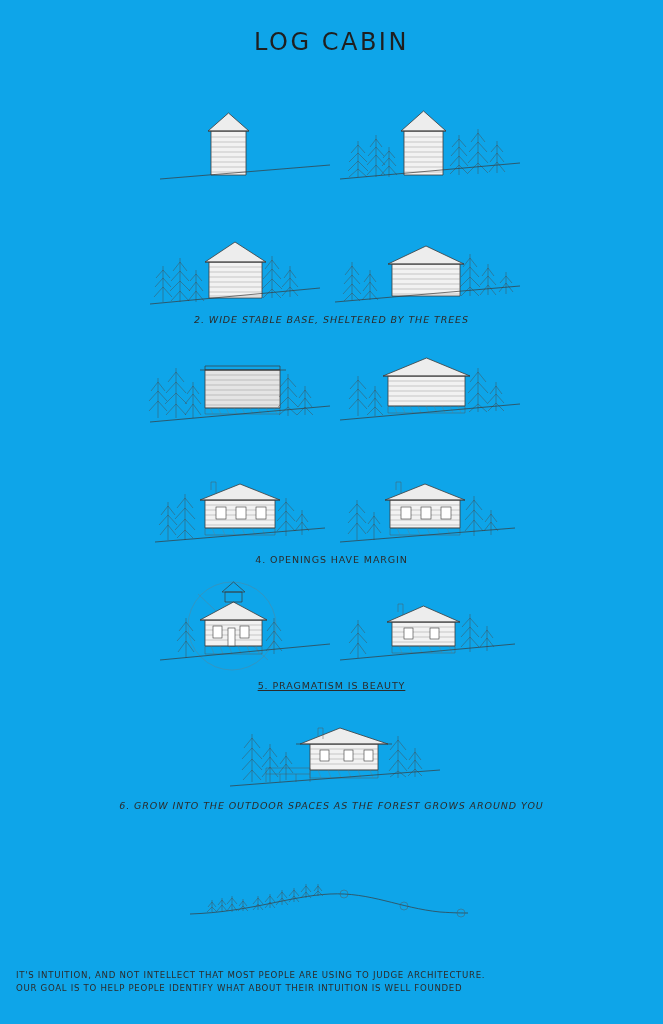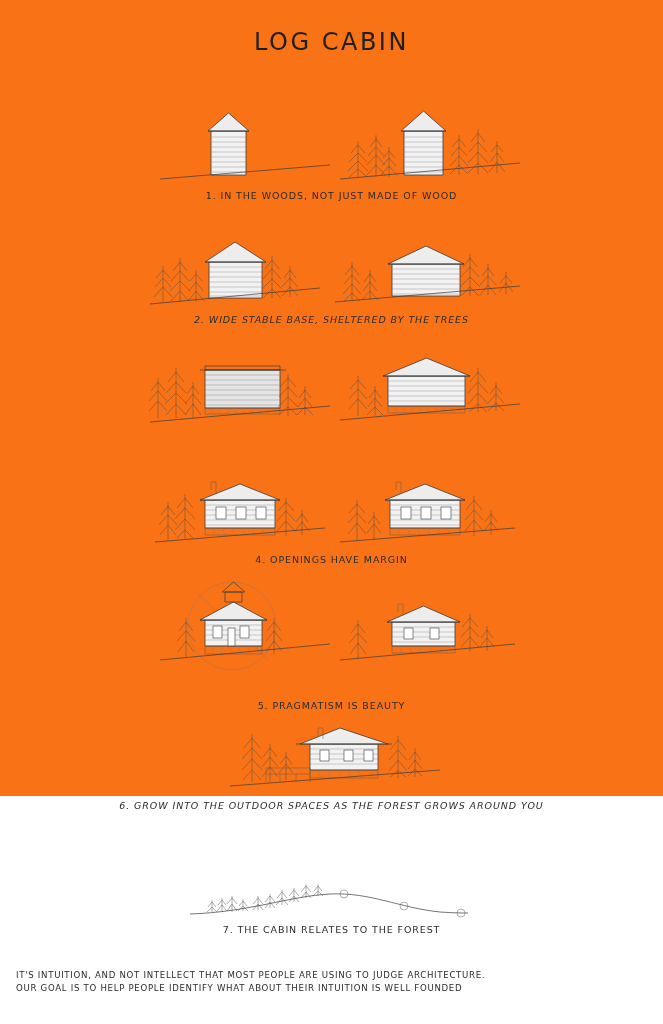--- a/index.html
+++ b/index.html
@@ -11,22 +11,22 @@
     width: 663px;
     height: 1024px;
     position: relative;
     font-family: "DejaVu Sans", sans-serif;
     color: #2a2a2a;
     overflow: hidden;
   }
   .page {
     position: relative;
     width: 663px;
-    height: 796px;
-    background: #f97316;
+    height: 1024px;
+    background: #0ea5e9;
   }
   .title {
     position: absolute;
     top: 28px;
     left: 0;
     width: 663px;
     text-align: center;
     font-size: 24px;
     letter-spacing: 2.5px;
     font-variant: small-caps;
@@ -116,21 +116,20 @@
           <path d="M376 82 L376 40 M376 44 l-6 8 M376 44 l6 8 M376 52 l-8 9 M376 52 l8 9 M376 60 l-9 10 M376 60 l9 10 M376 70 l-9 10 M376 70 l9 10"></path>
           <path d="M389 82 L389 52 M389 56 l-6 7 M389 56 l6 7 M389 63 l-7 8 M389 63 l7 8 M389 71 l-8 9 M389 71 l8 9"></path>
           <path d="M459 80 L459 40 M459 44 l-7 8 M459 44 l7 8 M459 52 l-8 9 M459 52 l8 9 M459 61 l-9 10 M459 61 l9 10 M459 70 l-9 9 M459 70 l9 9"></path>
           <path d="M478 79 L478 34 M478 38 l-7 9 M478 38 l7 9 M478 47 l-9 10 M478 47 l9 10 M478 57 l-10 11 M478 57 l10 11 M478 68 l-10 10 M478 68 l10 10"></path>
           <path d="M497 78 L497 46 M497 50 l-6 7 M497 50 l6 7 M497 58 l-7 9 M497 58 l7 9 M497 67 l-8 10 M497 67 l8 10"></path>
         </g>
         <path class="ln" d="M340 84 L520 68"></path>
       </g>
     </svg>
   </div>
-  <div class="caption" style="top:190px;">1. IN THE WOODS, NOT JUST MADE OF WOOD</div>
 
   <div class="row-svg" style="top:222px;">
     <svg width="663" height="88" viewBox="0 0 663 88">
       <g>
         <path class="wall" d="M209 40 L262 40 L262 76 L209 76 Z"></path>
         <path class="roofside" d="M205 40 L235 20 L266 40 Z"></path>
         <path class="ln" d="M205 40 L266 40"></path>
         <g class="ln-faint">
           <path d="M209 45 L262 45"></path>
             <path d="M209 50 L262 50"></path>
@@ -337,21 +336,21 @@
           </g>
         <g class="tree">
           <path d="M358 80 L358 42 M358 46 l-7 9 M358 46 l7 9 M358 55 l-9 10 M358 55 l9 10 M358 65 l-8 11 M358 65 l8 11"></path>
           <path d="M470 74 L470 36 M470 40 l-8 9 M470 40 l8 9 M470 49 l-9 10 M470 49 l9 10 M470 59 l-9 10 M470 59 l9 10"></path>
           <path d="M487 73 L487 48 M487 52 l-6 8 M487 52 l6 8 M487 60 l-7 9 M487 60 l7 9"></path>
         </g>
         <path class="ln" d="M340 82 L515 66"></path>
       </g>
     </svg>
   </div>
-  <div class="caption" style="top:700px;">5. PRAGMATISM IS BEAUTY</div>
+  <div class="caption" style="top:680px;text-decoration:underline;">5. PRAGMATISM IS BEAUTY</div>
 
   <div class="row-svg" style="top:702px;">
     <svg width="663" height="92" viewBox="0 0 663 92">
       <g>
         <path class="wall" d="M310 42 L378 42 L378 68 L310 68 Z"></path>
         <path class="roofside" d="M300 42 L340 26 L388 42 Z"></path>
         <path class="ln" d="M296 42 L392 42"></path>
         <path class="ln-thin" d="M318 34 L318 26 L323 26 L323 37"></path>
         <g class="ln-faint">
           <path d="M310 47 L378 47"></path>
@@ -395,18 +394,17 @@
         <path d="M243 39 L243 27 M243 29 l-4 5 M243 29 l4 5 M243 34 l-5 5 M243 34 l5 5"></path>
         <path d="M258 38 L258 24 M258 26 l-5 6 M258 26 l5 6 M258 32 l-5 6 M258 32 l5 6"></path>
         <path d="M270 36 L270 22 M270 24 l-5 6 M270 24 l5 6 M270 30 l-5 6 M270 30 l5 6"></path>
         <path d="M282 33 L282 18 M282 20 l-5 6 M282 20 l5 6 M282 26 l-6 7 M282 26 l6 7"></path>
         <path d="M294 30 L294 16 M294 18 l-5 6 M294 18 l5 6 M294 24 l-5 6 M294 24 l5 6"></path>
         <path d="M306 26 L306 12 M306 14 l-5 6 M306 14 l5 6 M306 20 l-5 6 M306 20 l5 6"></path>
         <path d="M318 24 L318 12 M318 14 l-4 5 M318 14 l4 5 M318 19 l-5 5 M318 19 l5 5"></path>
       </g>
     </svg>
   </div>
-  <div class="caption" style="top:924px;">7. THE CABIN RELATES TO THE FOREST</div>
 
   <div class="footer" style="top:969px;">IT'S INTUITION, AND NOT INTELLECT THAT MOST PEOPLE ARE USING TO JUDGE ARCHITECTURE.</div>
   <div class="footer" style="top:982px;">OUR GOAL IS TO HELP PEOPLE IDENTIFY WHAT ABOUT THEIR INTUITION IS WELL FOUNDED</div>
 
 </div>
 
 </body></html>

